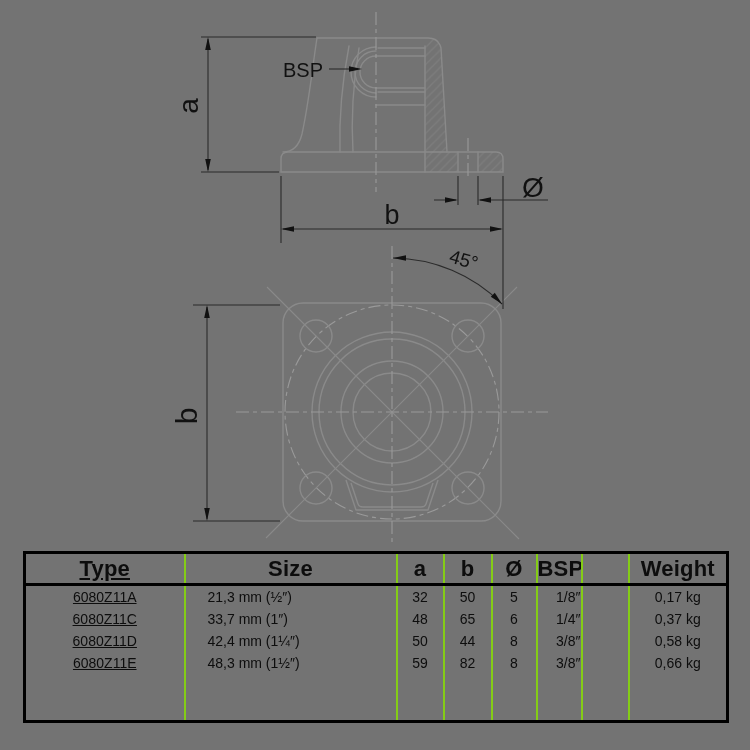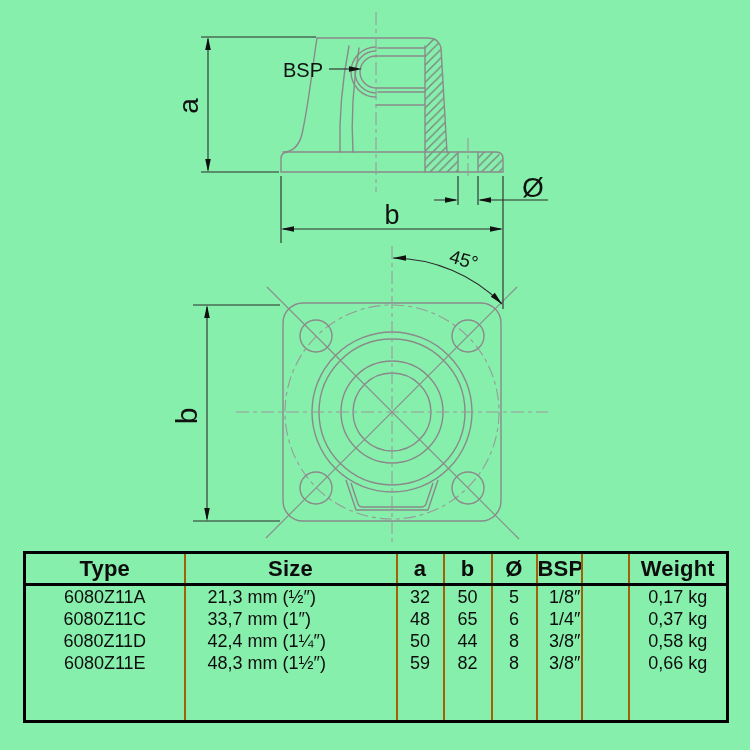--- a/index.html
+++ b/index.html
@@ -1,41 +1,41 @@
 <!DOCTYPE html>
 <html><head>
 <meta charset="utf-8">
 <style>
   html,body { margin:0; padding:0; background:#fff; }
   .page {
-    position:relative; width:750px; height:750px; background:#86efac;
+    position:relative; width:750px; height:750px; background:#737373;
     font-family:"Liberation Sans", sans-serif; overflow:hidden;
   }
   .drawing { position:absolute; left:0; top:0; }
   .drawing text { font-family:"Liberation Sans", sans-serif; fill:#111; }
 
   table.spec {
     position:absolute; left:23px; top:551px; width:703px; height:172px;
     border-collapse:collapse; table-layout:fixed;
     box-sizing:border-box;
     border:3px solid #000;
     color:#0d0d0d;
   }
   table.spec th, table.spec td {
-    border-left:2px solid #a16207;
+    border-left:2px solid #84cc16;
     padding:0; margin:0; white-space:nowrap; overflow:hidden;
   }
-  table.spec th:first-child, table.spec td:first-child { border-left:none; }
+  table.spec th:first-child, table.spec td:first-child { border-left:none;text-decoration:underline; }
   table.spec thead th {
     border-bottom:3px solid #000;
     font-size:22px; font-weight:bold; text-align:center;
     height:29px; vertical-align:middle; letter-spacing:0.2px;
   }
   table.spec tbody td {
-    font-size:18px; height:22px; line-height:22px;
+    font-size:14px; height:22px; line-height:22px;
     text-align:center; vertical-align:middle;
   }
   table.spec tbody tr.filler td { height:auto; }
   table.spec td.col-size, table.spec th.col-size { }
   table.spec tbody td.col-size { text-align:left; padding-left:22px; }
   table.spec tbody td.col-bsp  { text-align:right; padding-left:3px; }
 </style>
 </head>
 <body>
 

